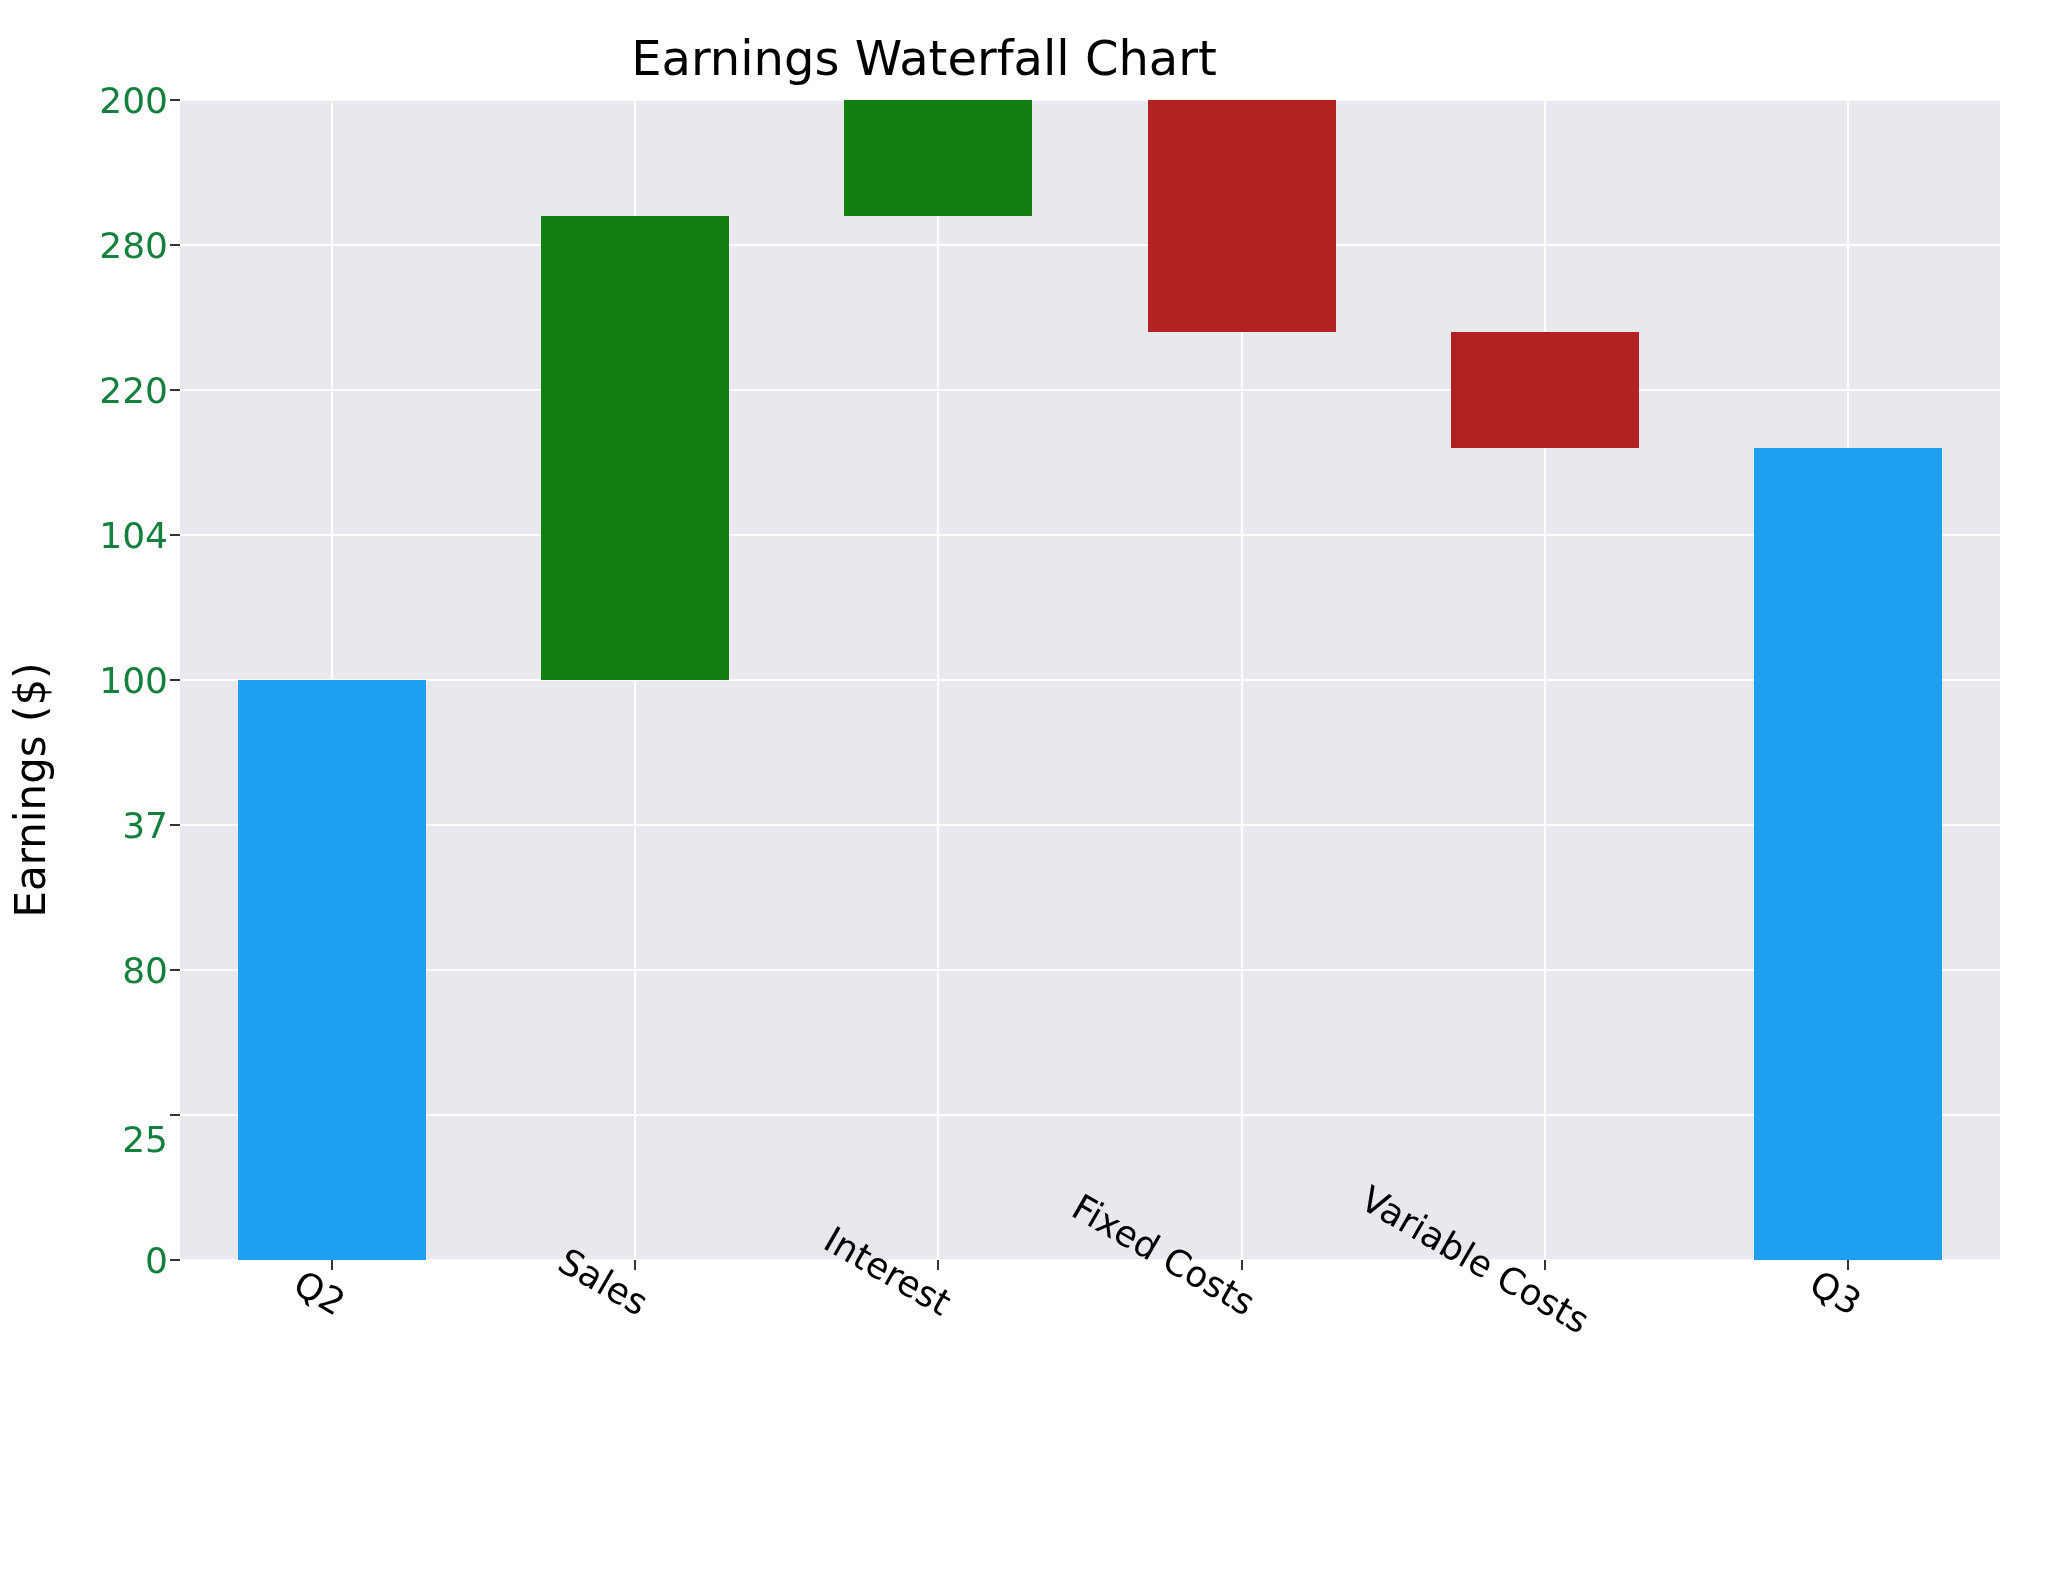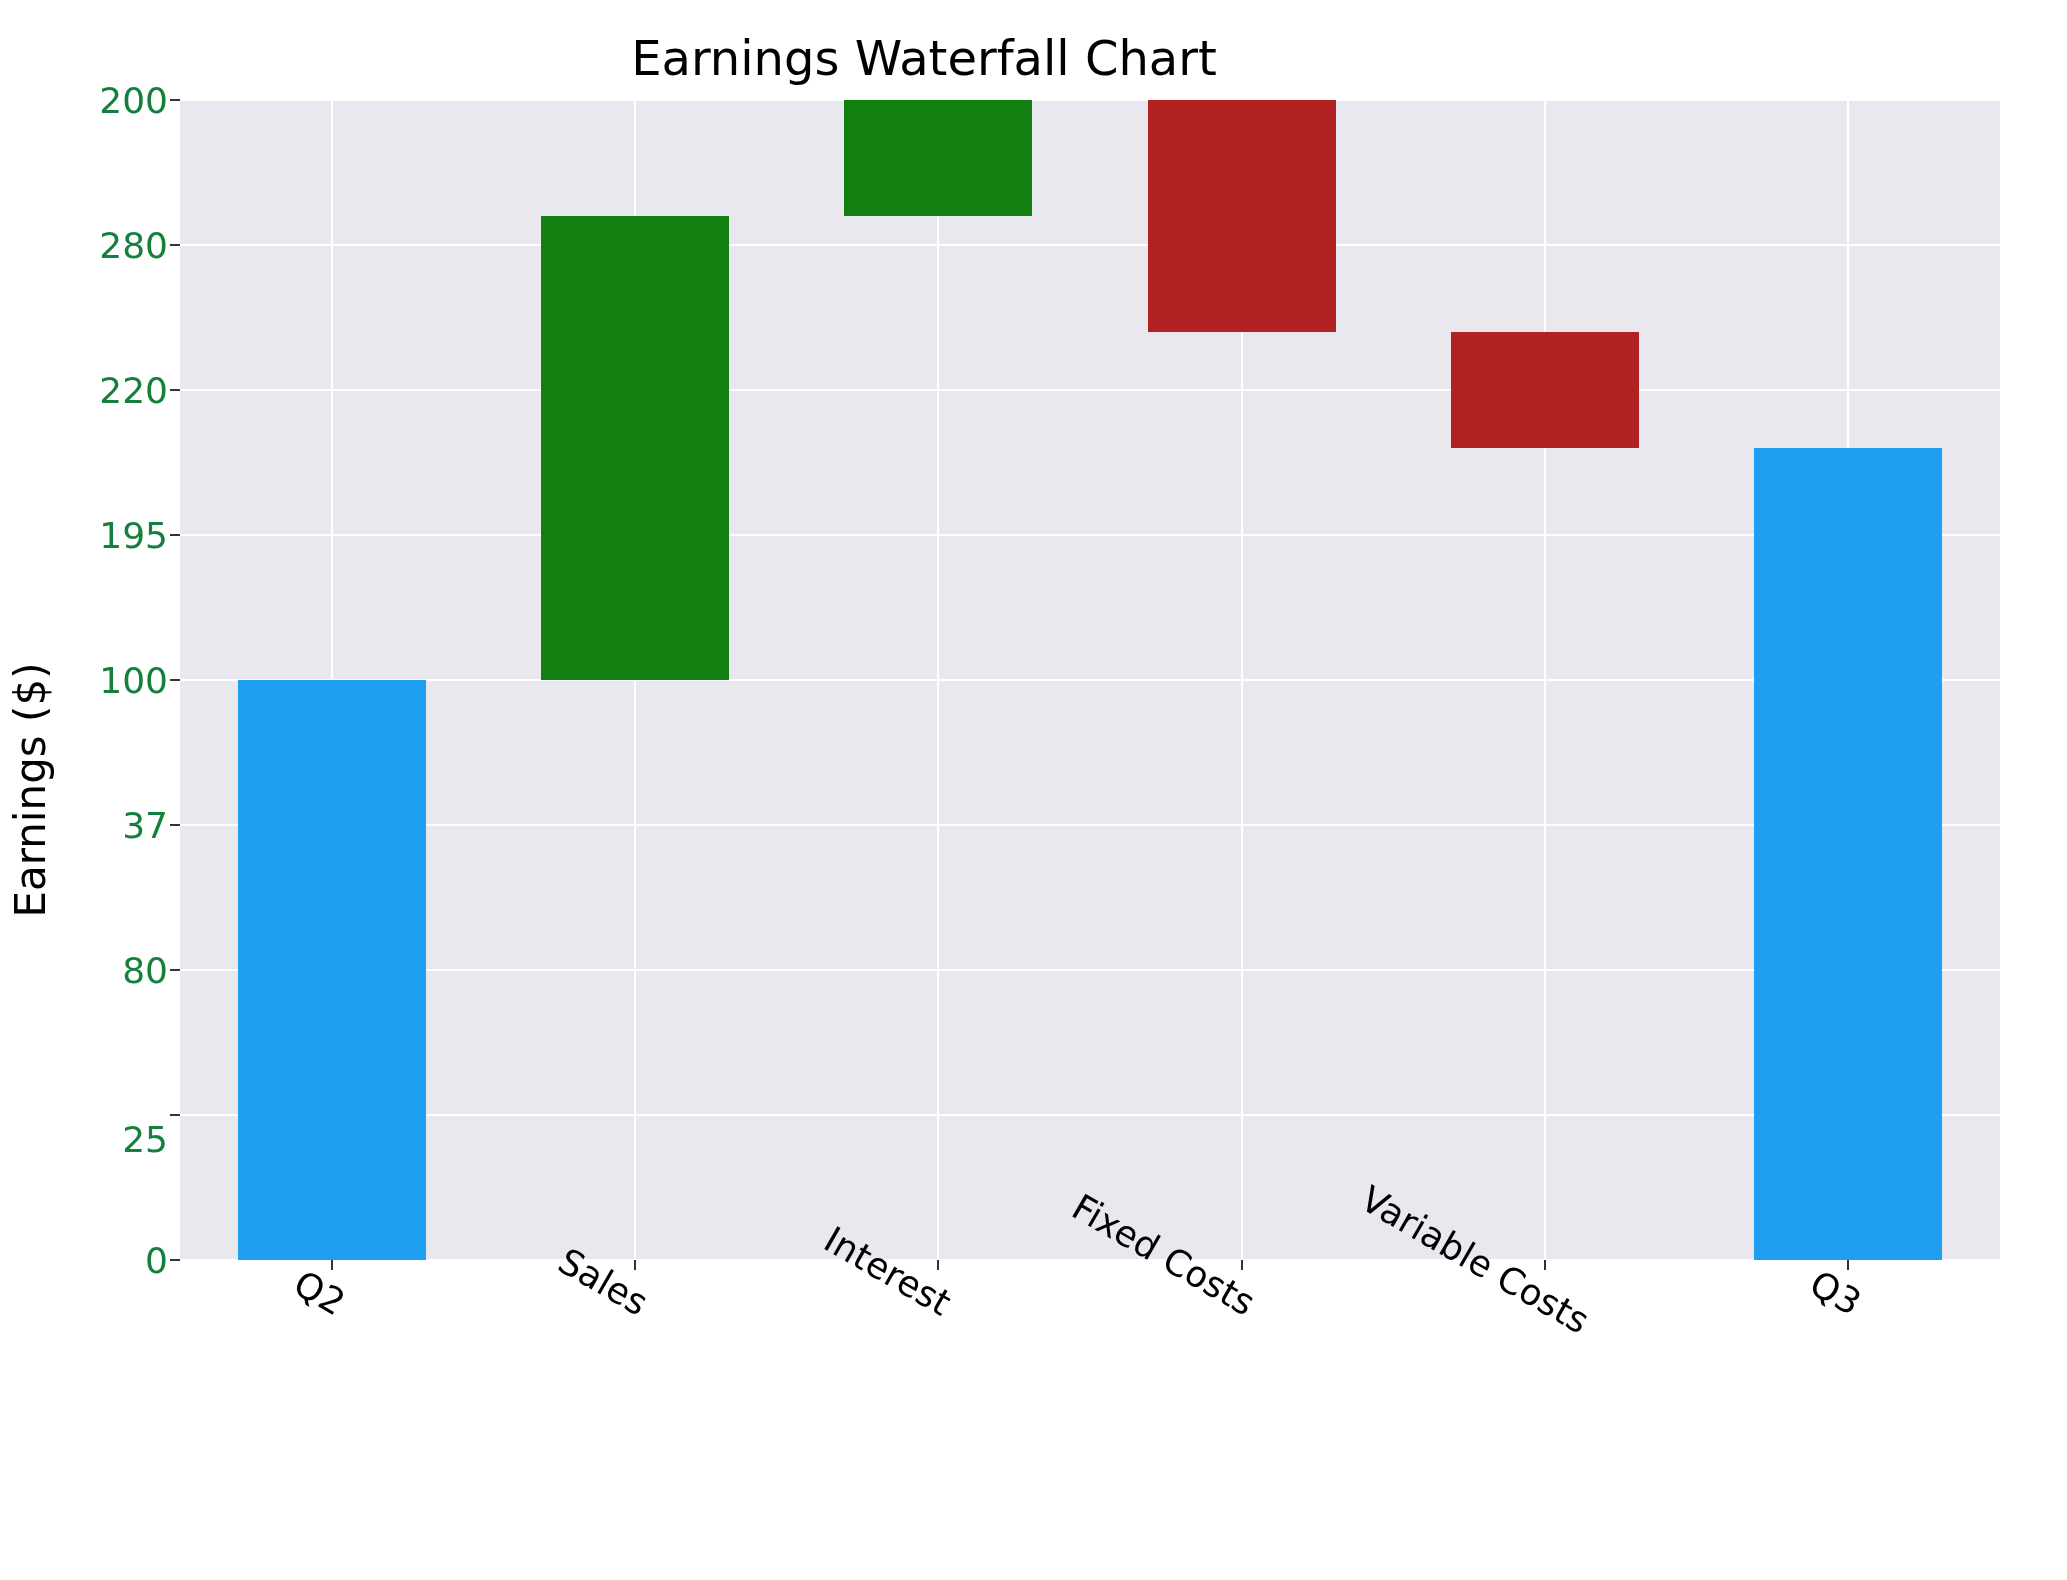--- a/index.html
+++ b/index.html
@@ -113,21 +113,21 @@
       <div class="tick-mark" style="top: 869px;"></div>
       <div class="ytick" style="top: 870px;">80</div>
       <div class="gridline" style="top: 724px;"></div>
       <div class="tick-mark" style="top: 724px;"></div>
       <div class="ytick" style="top: 725px;">37</div>
       <div class="gridline" style="top: 579px;"></div>
       <div class="tick-mark" style="top: 579px;"></div>
       <div class="ytick" style="top: 580px;">100</div>
       <div class="gridline" style="top: 434px;"></div>
       <div class="tick-mark" style="top: 434px;"></div>
-      <div class="ytick" style="top: 435px;">195</div>
+      <div class="ytick" style="top: 435px;">104</div>
       <div class="gridline" style="top: 289px;"></div>
       <div class="tick-mark" style="top: 289px;"></div>
       <div class="ytick" style="top: 290px;">220</div>
       <div class="gridline" style="top: 144px;"></div>
       <div class="tick-mark" style="top: 144px;"></div>
       <div class="ytick" style="top: 145px;">280</div>
       <div class="gridline" style="top: -1px;"></div>
       <div class="tick-mark" style="top: -1px;"></div>
       <div class="ytick" style="top: 0px;">200</div>
       <div class="vgrid" style="left: 150.667px;"></div>

